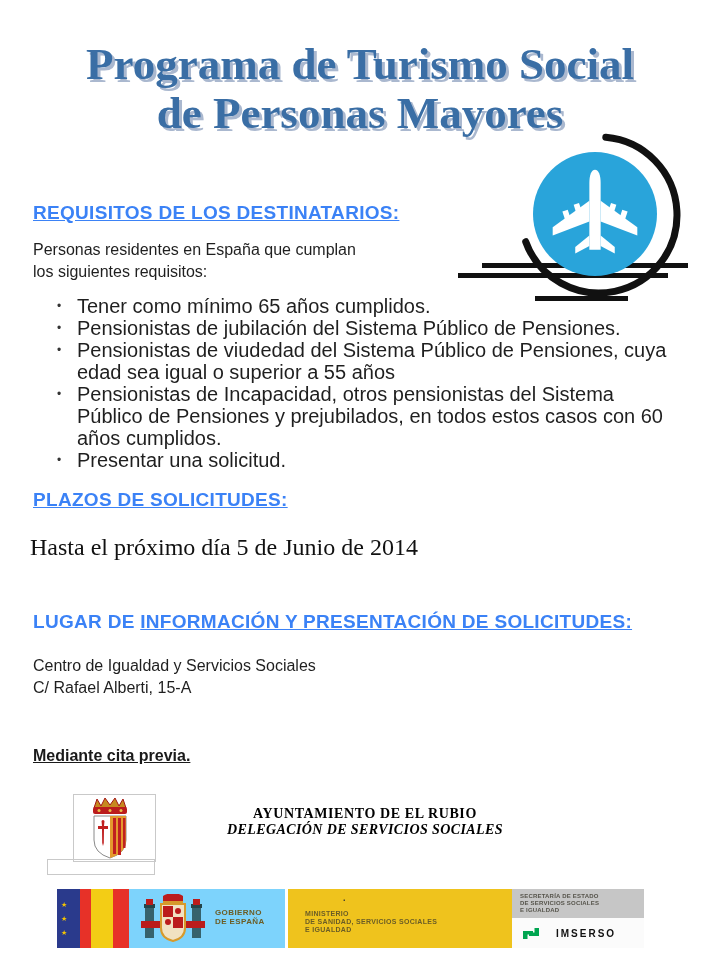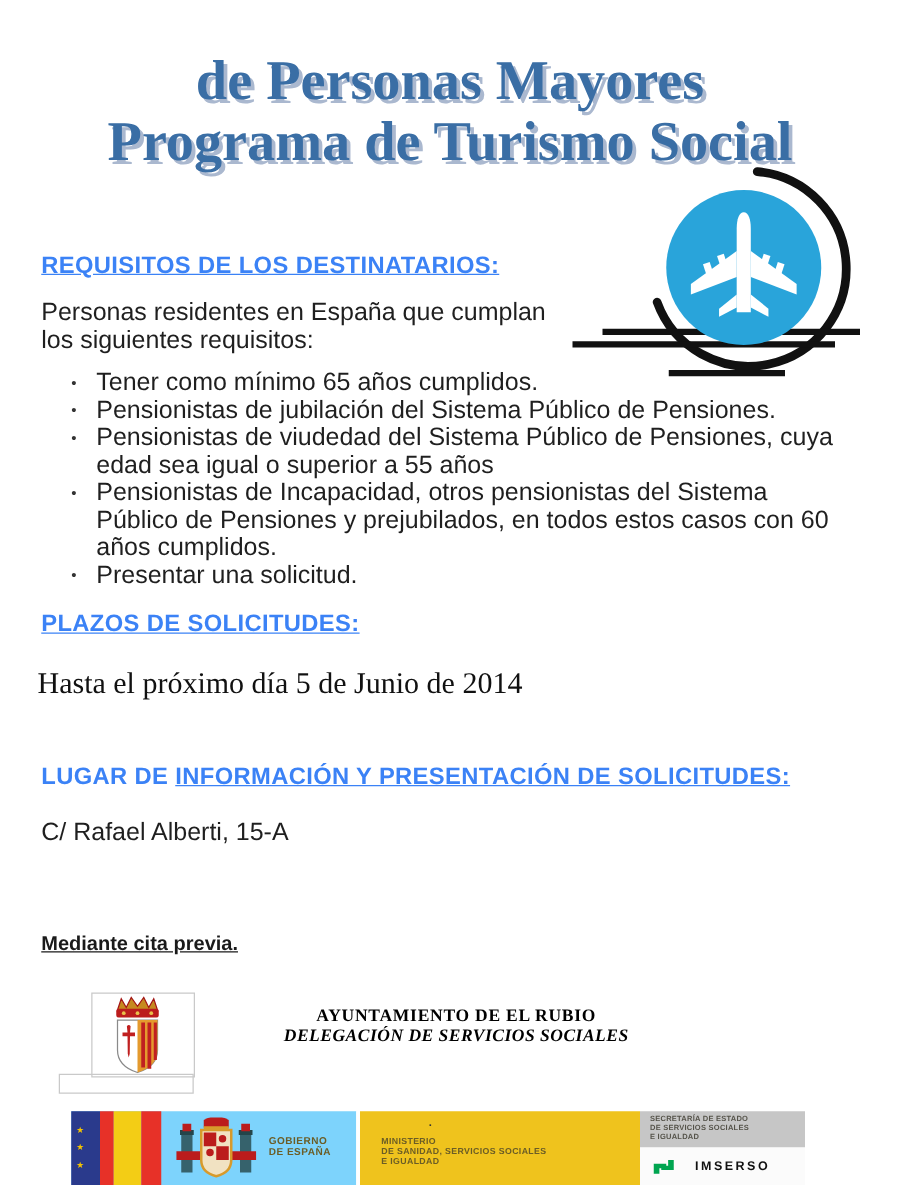--- a/index.html
+++ b/index.html
@@ -15,21 +15,21 @@
     font-family:"Liberation Serif",serif;font-weight:bold;
     font-size:45px;line-height:49px;color:#3a6ea5;
     text-shadow:3px 3px 0 #aab8cf;
   }
 
   
   .h-main{
     font-weight:bold;font-size:19px;letter-spacing:.3px;color:#3b82f6;
   }
   .h-main .ul, .h-main.ul{text-decoration:underline;}
-  .body-txt{font-size:20px;line-height:22px;color:#1f1f1f;}
+  .body-txt{font-size:16px;line-height:22px;color:#1f1f1f;}
 
   .req-head{left:33px;top:202px;}
   .req-intro{left:33px;top:239px;}
   .req-list{left:55px;top:295px;width:628px;margin:0;padding:0;list-style:none;}
   .req-list li{
     position:relative;padding-left:22px;margin:0 0 0 0;
     font-size:20px;line-height:22px;color:#1f1f1f;
   }
   .req-list li::before{
     content:"•";position:absolute;left:2px;top:0;
@@ -84,22 +84,22 @@
   .imserso{
     height:30px;background:#fbfbfb;display:flex;align-items:center;
     padding-left:10px;box-sizing:border-box;
   }
   .imserso-word{font-size:10px;font-weight:bold;letter-spacing:2px;color:#111;margin-left:6px;padding-left:10px;}
 </style>
 </head>
 <body>
 
 <div class="abs title">
+  <div>Programa de Turismo Social</div>
   <div>de Personas Mayores</div>
-  <div>Programa de Turismo Social</div>
 </div>
 
 <svg class="abs" style="left:440px;top:125px;" width="270" height="185" viewBox="0 0 270 185">
 
   <path d="M165.8 12.3 A78 78 0 1 1 85.7 116.7" fill="none" stroke="#111" stroke-width="7" stroke-linecap="round"></path>
 
   <rect x="42" y="138" width="206" height="5" fill="#111"></rect>
   <rect x="18" y="148" width="210" height="5" fill="#111"></rect>
   <rect x="95" y="171" width="93" height="5" fill="#111"></rect>
 
@@ -129,20 +129,21 @@
   <li>Pensionistas de viudedad del Sistema Público de Pensiones, cuya edad sea igual o superior a 55 años</li>
   <li>Pensionistas de Incapacidad, otros pensionistas del Sistema Público de Pensiones y prejubilados, en todos estos casos con 60 años cumplidos.</li>
   <li>Presentar una solicitud.</li>
 </ul>
 
 <div class="abs h-main ul plazos-head">PLAZOS DE SOLICITUDES:</div>
 <div class="abs date-line">Hasta el próximo día 5 de Junio de 2014</div>
 
 <div class="abs h-main lugar-head"><span>LUGAR DE </span><span class="ul">INFORMACIÓN Y PRESENTACIÓN DE SOLICITUDES:</span></div>
 <div class="abs body-txt address">
+  <div>Centro de Igualdad y Servicios Sociales</div>
   <div>C/ Rafael Alberti, 15-A</div>
 </div>
 
 <div class="abs cita">Mediante cita previa.</div>
 
 <div class="abs frame1"></div>
 <div class="abs frame2"></div>
 <svg class="abs" style="left:78px;top:795px;" width="64" height="66" viewBox="0 0 64 66">
 
   <path d="M16 13 L19 4 L23 11 L27 3 L32 10 L37 3 L41 11 L45 4 L48 13 Z" fill="#c6891f" stroke="#a31515" stroke-width="1"></path>

